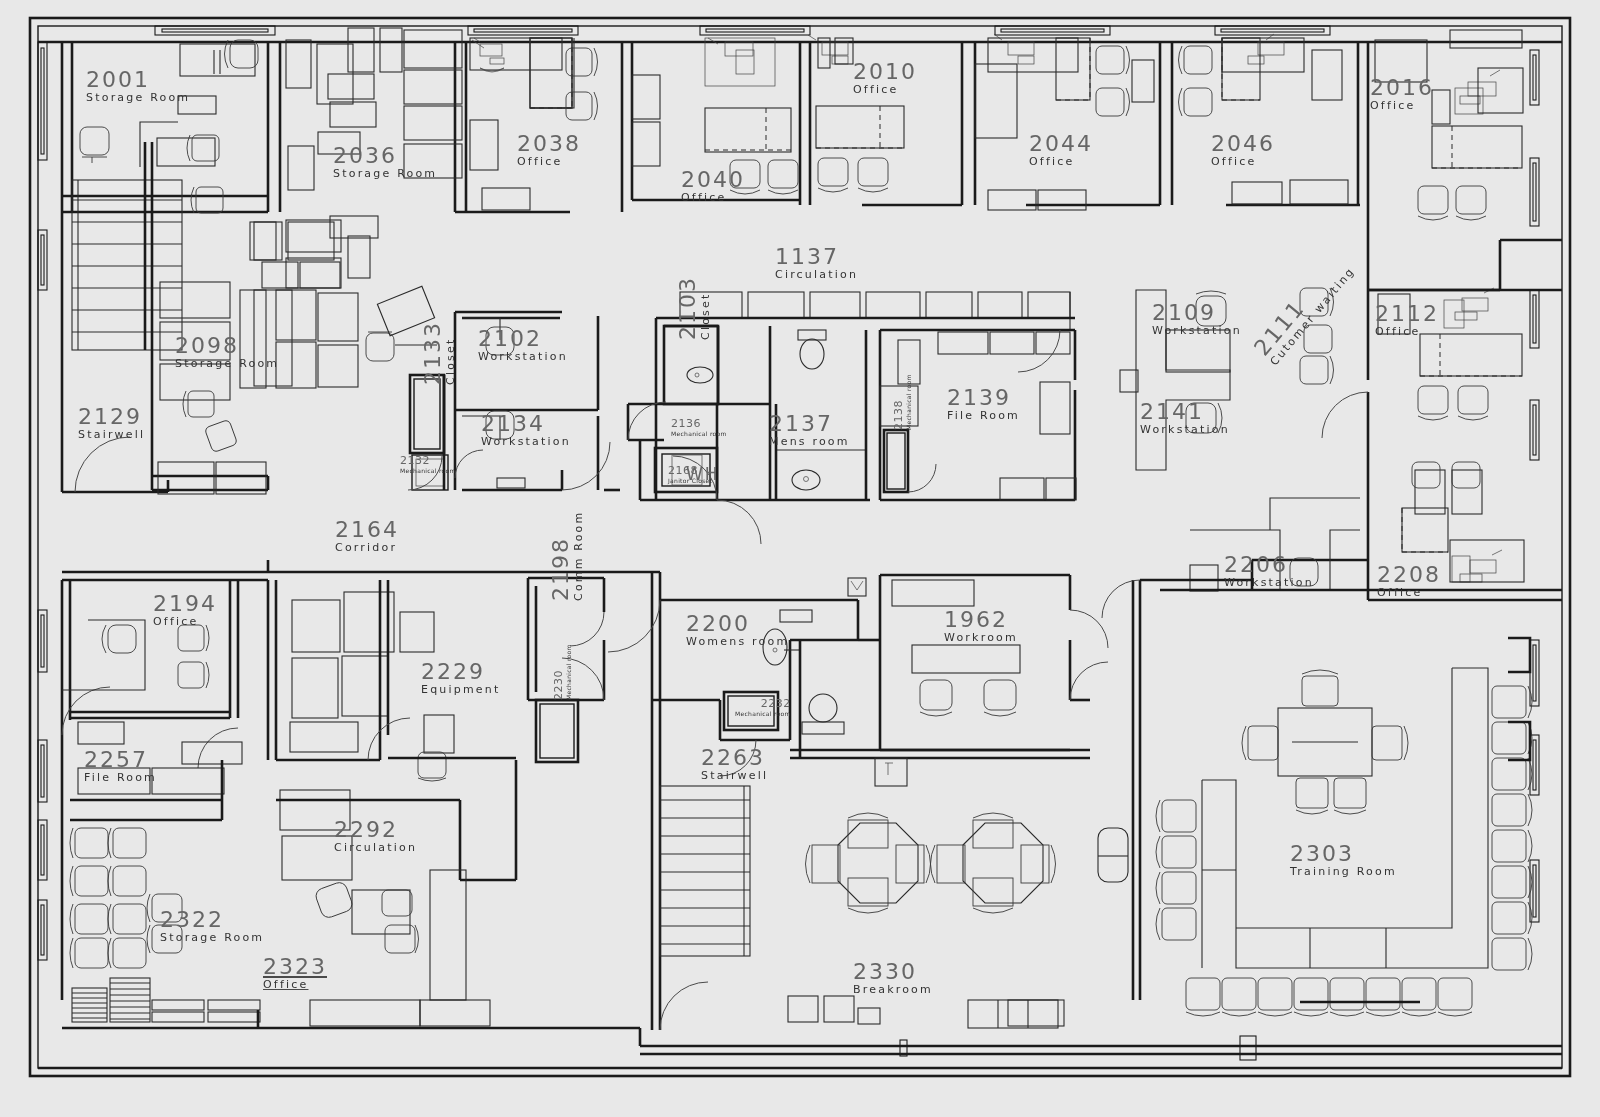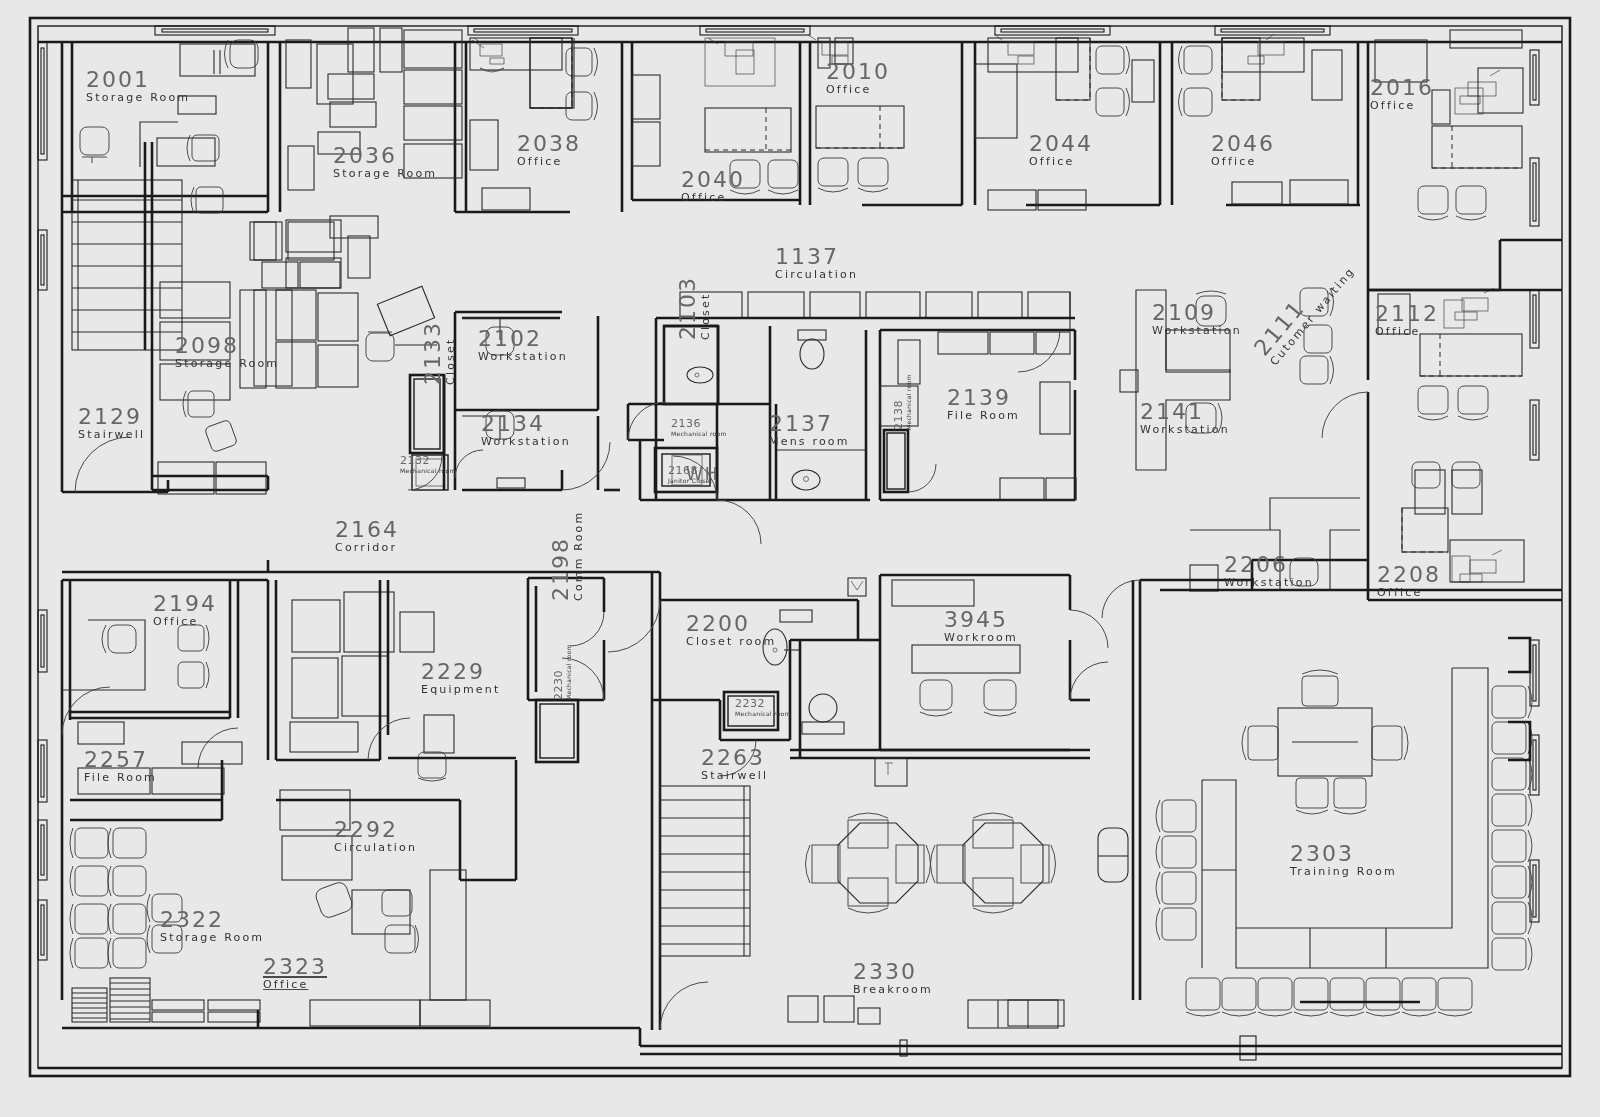--- a/index.html
+++ b/index.html
@@ -868,21 +868,21 @@
         <span class="nm">Storage Room</span>
       </div>
       <div class="lbl" style="left: 517px; top: 132px;">
         <span class="num">2038</span>
         <span class="nm">Office</span>
       </div>
       <div class="lbl" style="left: 681px; top: 168px;">
         <span class="num">2040</span>
         <span class="nm">Office</span>
       </div>
-      <div class="lbl" style="left: 826px; top: 60px;">
+      <div class="lbl" style="left: 853px; top: 60px;">
         <span class="num">2010</span>
         <span class="nm">Office</span>
       </div>
       <div class="lbl" style="left: 1029px; top: 132px;">
         <span class="num">2044</span>
         <span class="nm">Office</span>
       </div>
       <div class="lbl" style="left: 1211px; top: 132px;">
         <span class="num">2046</span>
         <span class="nm">Office</span>
@@ -970,28 +970,28 @@
       <div class="lbl sm vert" style="left: 553px; top: 700px; transform: rotate(-90deg);">
         <span class="num">2230</span>
         <span class="nm">Mechanical room</span>
       </div>
       <div class="lbl" style="left: 421px; top: 660px;">
         <span class="num">2229</span>
         <span class="nm">Equipment</span>
       </div>
       <div class="lbl" style="left: 686px; top: 612px;">
         <span class="num">2200</span>
-        <span class="nm">Closet  room</span>
-      </div>
-      <div class="lbl sm" style="left: 735px; top: 698px;">
+        <span class="nm">Womens  room</span>
+      </div>
+      <div class="lbl sm" style="left: 735px; top: 698px; text-align: right;">
         <span class="num">2232</span>
         <span class="nm">Mechanical room</span>
       </div>
       <div class="lbl" style="left: 944px; top: 608px;">
-        <span class="num">3945</span>
+        <span class="num">1962</span>
         <span class="nm">Workroom</span>
       </div>
       <div class="lbl" style="left: 1224px; top: 553px;">
         <span class="num">2206</span>
         <span class="nm">Workstation</span>
       </div>
       <div class="lbl" style="left: 1377px; top: 563px;">
         <span class="num">2208</span>
         <span class="nm">Office</span>
       </div>

